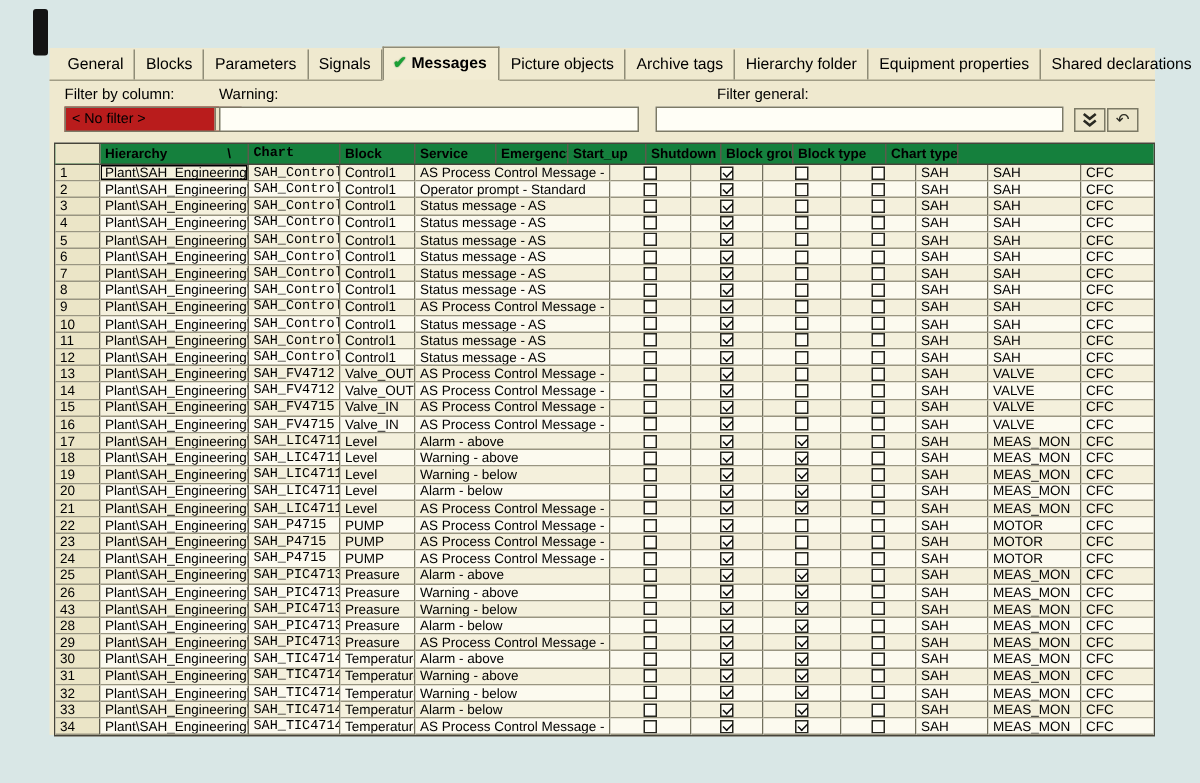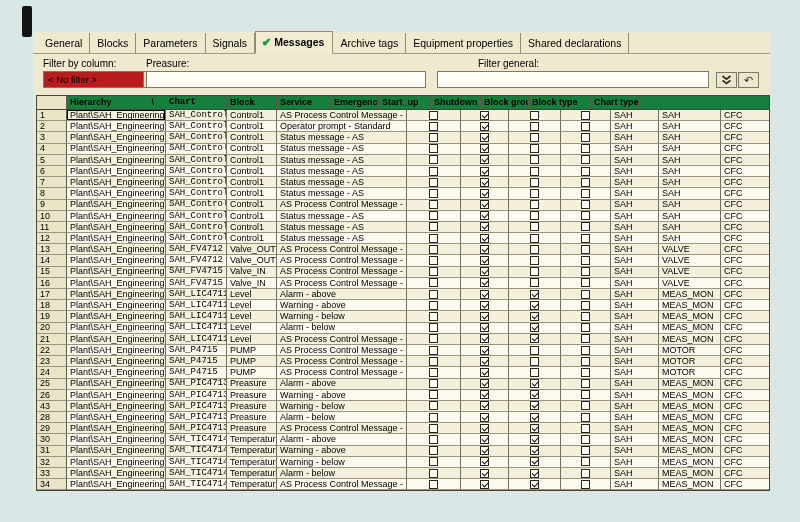--- a/index.html
+++ b/index.html
@@ -124,40 +124,46 @@
         <span>Parameters</span>
       </div>
       <div class="tab">
         <span>Signals</span>
       </div>
       <div class="tab active">
         <span class="tabicon">✔</span>
         <span>Messages</span>
       </div>
       <div class="tab">
+        <span>Picture objects</span>
+      </div>
+      <div class="tab">
         <span>Archive tags</span>
+      </div>
+      <div class="tab">
+        <span>Hierarchy folder</span>
       </div>
       <div class="tab">
         <span>Equipment properties</span>
       </div>
       <div class="tab">
         <span>Shared declarations</span>
       </div>
     </div>
 
   <div class="filterpanel">
     <div class="flabel" style="left:10px;">Filter by column:</div>
     <div class="combo" style="left:10px;width:118px;">
       <span class="val">&lt; No filter &gt;</span>
       <span class="drop">
           <span>▼</span>
         </span>
     </div>
 
-    <div class="flabel" style="left:113px;">Preasure:</div>
+    <div class="flabel" style="left:113px;">Warning:</div>
     <input class="tinput" style="left: 113px; width: 280px;" value="">
 
     <div class="flabel" style="left:404px;padding-left:41px;">Filter general:</div>
     <input class="tinput" style="left: 404px; width: 272px;" value="">
 
     <div class="fbtn" style="left:683px;">
       <svg class="chev" width="11" height="10" viewBox="0 0 11 10">
         <path d="M1.5 1 L5.5 4.2 L9.5 1" fill="none" stroke="#2a2a22" stroke-width="1.7"></path>
         <path d="M1.5 5.3 L5.5 8.5 L9.5 5.3" fill="none" stroke="#2a2a22" stroke-width="1.7"></path>
       </svg>

